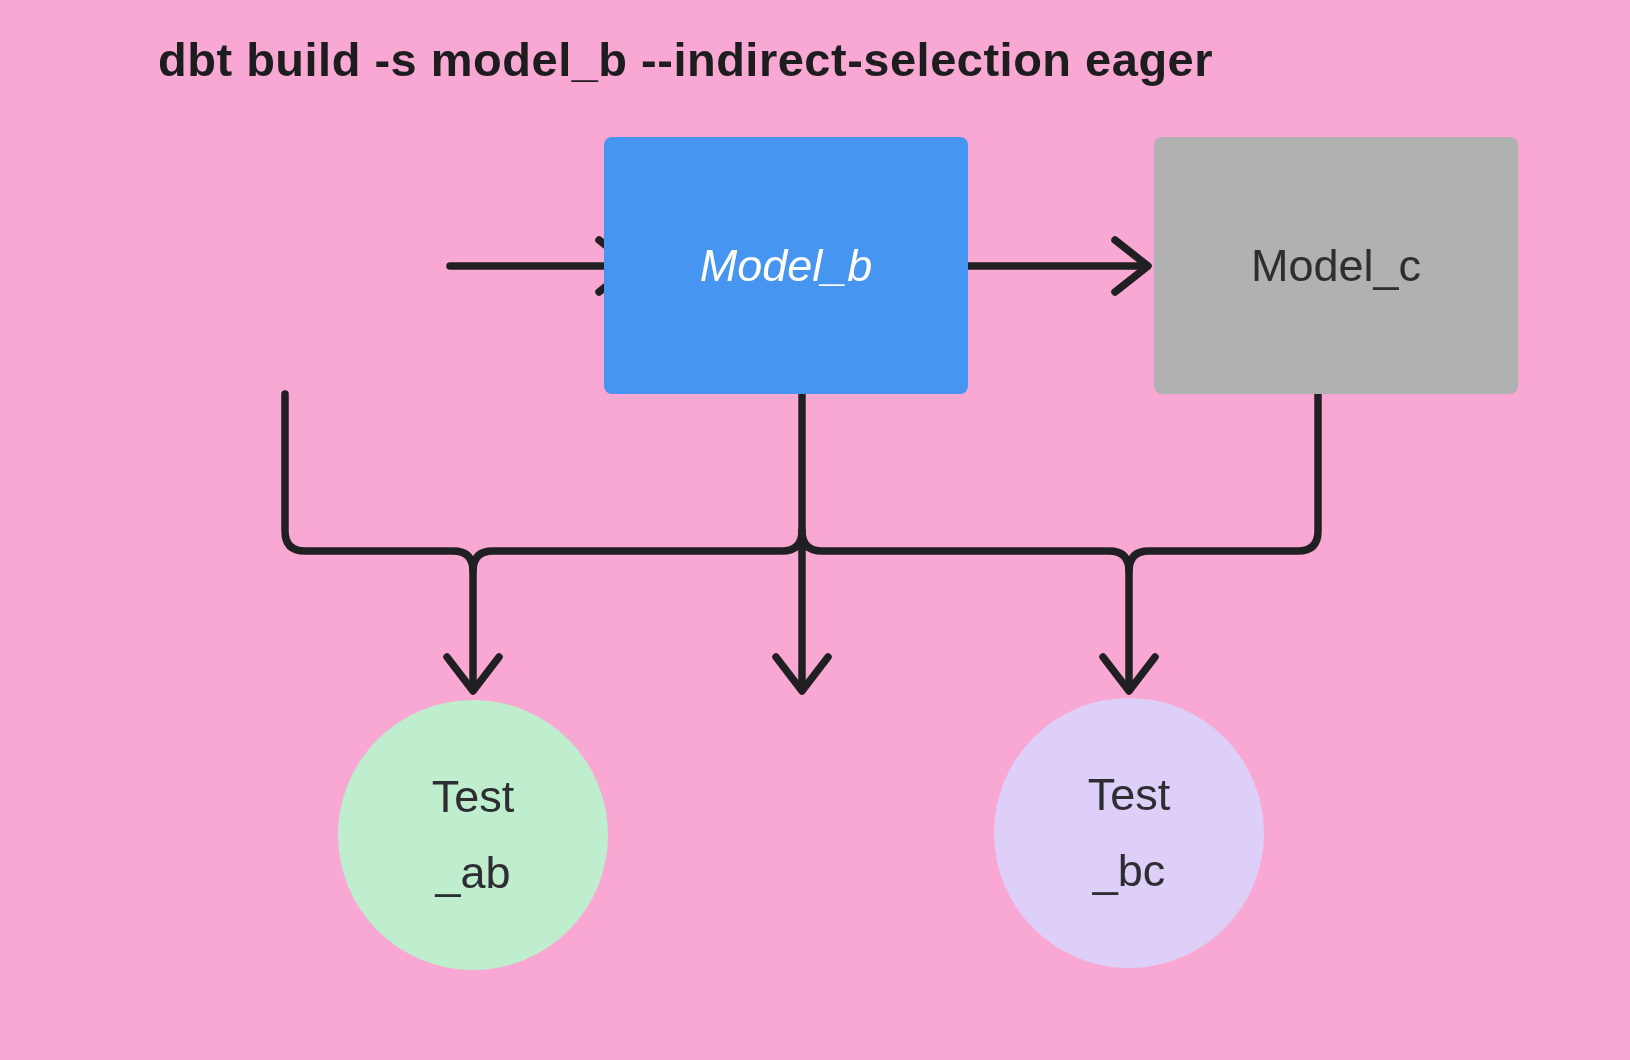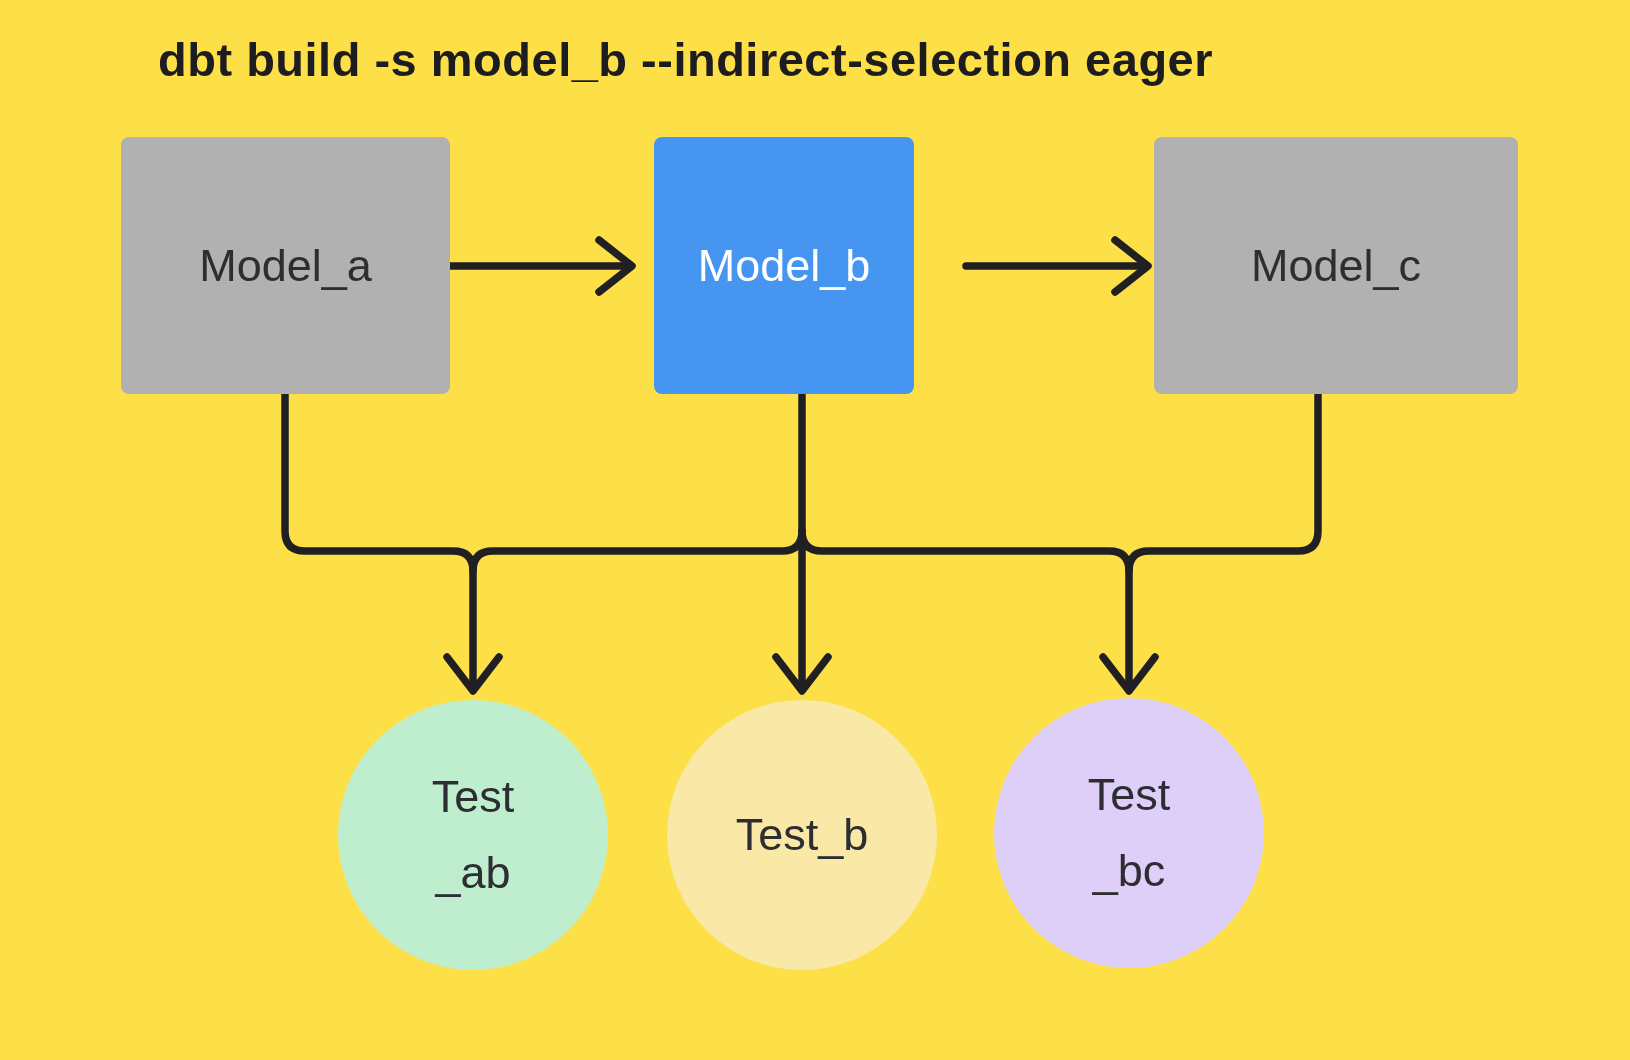--- a/index.html
+++ b/index.html
@@ -5,21 +5,21 @@
   html, body {
     margin: 0;
     padding: 0;
     background: #ffffff;
     font-family: "Liberation Sans", sans-serif;
   }
   .canvas {
     position: relative;
     width: 1630px;
     height: 1060px;
-    background: #fde047;
+    background: #f9a8d4;
     overflow: hidden;
   }
   .diagram-title {
     position: absolute;
     left: 158px;
     top: 32px;
     font-size: 47px;
     font-weight: 600;
     letter-spacing: 0.5px;
     color: #1d1d1f;
@@ -38,21 +38,21 @@
     height: 257px;
     width: 329px;
     border-radius: 8px;
     display: flex;
     align-items: center;
     justify-content: center;
     font-size: 45px;
     font-weight: 400;
   }
   .model-a { left: 121px; }
-  .model-b { left: 654px; width: 260px; }
+  .model-b { left: 604px; width: 364px; font-style: italic; }
   .model-c { left: 1154px; width: 364px; }
   .test-node {
     position: absolute;
     width: 270px;
     height: 270px;
     border-radius: 50%;
     display: flex;
     flex-direction: column;
     align-items: center;
     justify-content: center;
@@ -89,39 +89,33 @@
       <path d="M 1129 571 Q 1129 551 1109 551 H 822 Q 802 551 802 531"></path>
 
       <path d="M 802 394 V 690"></path>
 
       <path d="M 447 657 L 473 691 L 499 657"></path>
       <path d="M 776 657 L 802 691 L 828 657"></path>
       <path d="M 1103 657 L 1129 691 L 1155 657"></path>
     </g>
   </svg>
 
-  <div class="model-node model-a" style="background-color: rgb(177, 177, 177); color: rgb(46, 46, 48);">
-    <span>Model_a</span>
-  </div>
 
   <div class="model-node model-b" style="background-color: rgb(70, 149, 241); color: rgb(255, 255, 255);">
     <span>Model_b</span>
   </div>
 
   <div class="model-node model-c" style="background-color: rgb(177, 177, 177); color: rgb(46, 46, 48);">
     <span>Model_c</span>
   </div>
 
   <div class="test-node test-ab" style="background-color: rgb(190, 238, 205); color: rgb(45, 45, 51);">
     <span>Test</span>
     <span>_ab</span>
   </div>
 
-  <div class="test-node test-b" style="background-color: rgb(249, 232, 166); color: rgb(45, 45, 51);">
-    <span>Test_b</span>
-  </div>
 
   <div class="test-node test-bc" style="background-color: rgb(221, 207, 247); color: rgb(45, 45, 51);">
     <span>Test</span>
     <span>_bc</span>
   </div>
 
 </div>
 
 </body></html>

